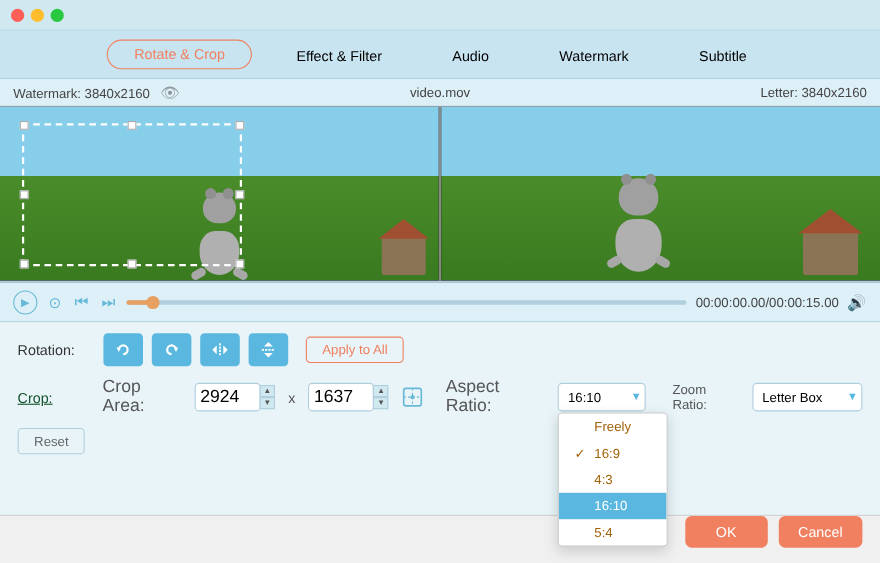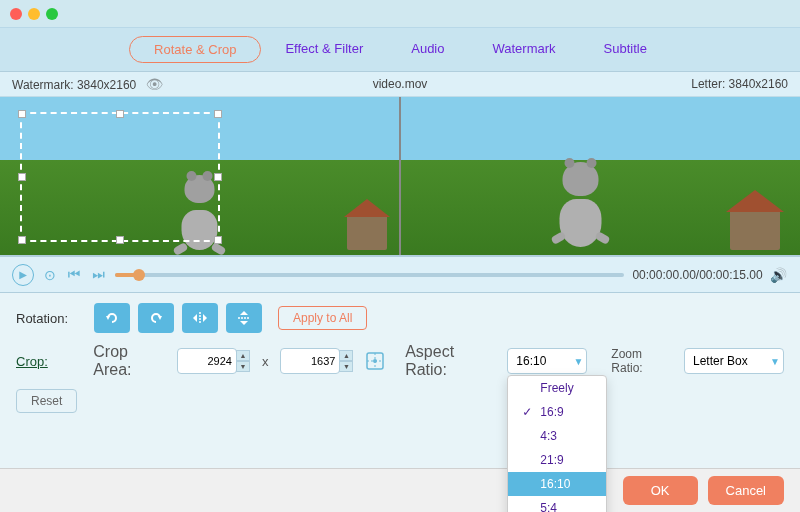--- a/index.html
+++ b/index.html
@@ -34,29 +34,29 @@
     }
     .tl-close { background: #ff5f57; }
     .tl-minimize { background: #ffbd2e; }
     .tl-maximize { background: #28c840; }
 
     
     .tab-bar {
       background: #c8e4f0;
       display: flex;
       justify-content: center;
-      align-items: flex-start;
+      align-items: flex-end;
       padding: 8px 0;
-      gap: 0;
+      gap: 16px;
       border-bottom: 1px solid #b0cedd;
     }
     .tab {
       padding: 5px 24px;
       font-size: 13px;
-      color: #6d28d9;
+      color: #000000;
       cursor: pointer;
       border-radius: 4px;
     }
     .tab.active {
       border: 1.5px solid #f08060;
       color: #f08060;
       border-radius: 20px;
       background: transparent;
       font-weight: 500;
     }
@@ -266,23 +266,23 @@
     .crop-area-label {
       font-size: 16px;
       color: #555;
     }
     .number-input {
       width: 60px;
       height: 26px;
       border: 1px solid #b0cedd;
       border-radius: 4px;
       padding: 0 4px;
-      font-size: 11px;
+      font-size: 16px;
       background: white;
-      text-align: right;
+      text-align: left;
     }
     .spin-box {
       display: flex;
       align-items: center;
       position: relative;
     }
     .spin-arrows {
       display: flex;
       flex-direction: column;
       margin-left: -1px;
@@ -345,21 +345,21 @@
       border: 1px solid #ccc;
       border-radius: 4px;
       box-shadow: 0 4px 12px rgba(0,0,0,0.15);
       z-index: 100;
       min-width: 100px;
       overflow: hidden;
     }
     .dropdown-item {
       padding: 5px 14px;
       font-size: 12px;
-      color: #4c1d95;
+      color: #a16207;
       cursor: pointer;
     }
     .dropdown-item.selected {
       background: #5ab8e0;
       color: white;
     }
     .checkmark {
       display: inline-block;
       width: 14px;
       margin-right: 4px;
@@ -398,21 +398,21 @@
     
     .bottom-bar {
       position: absolute;
       bottom: 0;
       left: 0;
       right: 0;
       height: 44px;
       background: #f0f0f0;
       border-top: 1px solid #d0d0d0;
       display: flex;
-      align-items: center;
+      align-items: flex-start;
       justify-content: flex-end;
       padding: 0 16px;
       gap: 10px;
     }
     .ok-btn {
       background: #f08060;
       color: white;
       border: none;
       border-radius: 6px;
       padding: 7px 28px;
@@ -667,23 +667,20 @@
       <div class="dropdown-popup" style="display:block;top:27px;left:0;min-width:100px;">
         <div class="dropdown-item">
           <span class="checkmark"> </span>Freely
         </div>
         <div class="dropdown-item">
           <span class="checkmark">✓</span>16:9
         </div>
         <div class="dropdown-item">
           <span class="checkmark"> </span>4:3
         </div>
-        <div class="dropdown-item">
-          <span class="checkmark"> </span>21:9
-        </div>
         <div class="dropdown-item selected">
           <span class="checkmark"> </span>16:10
         </div>
         <div class="dropdown-item">
           <span class="checkmark"> </span>5:4
         </div>
 
       </div>
     </div>
 

